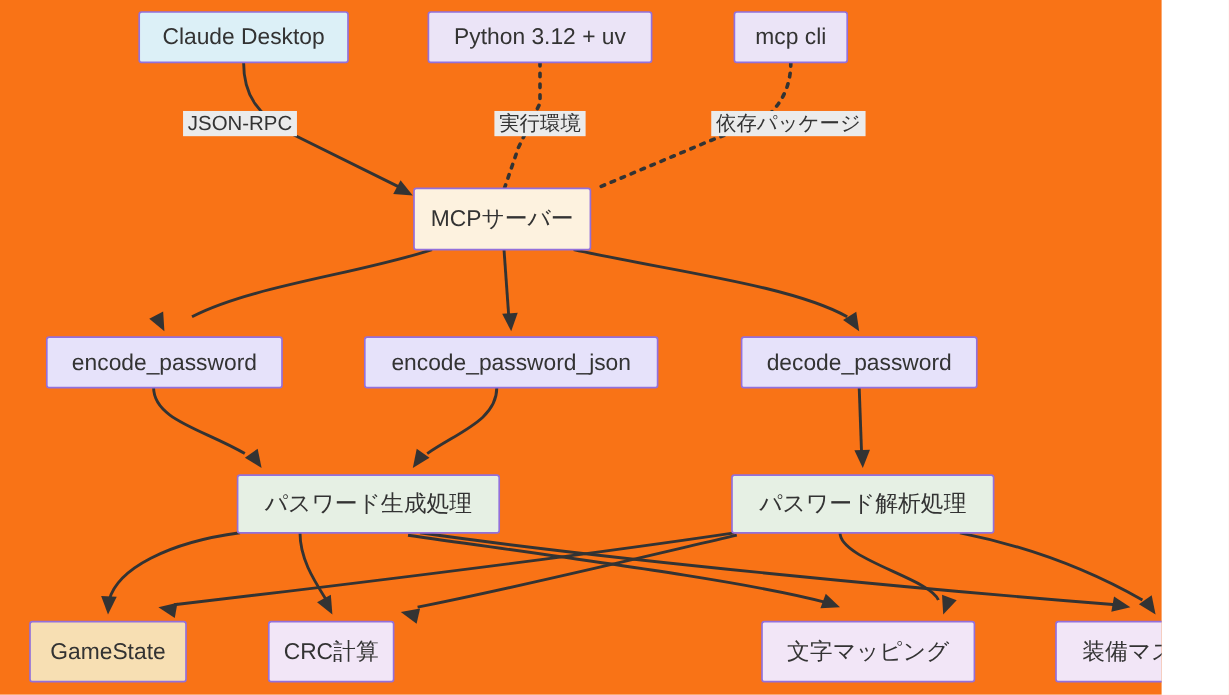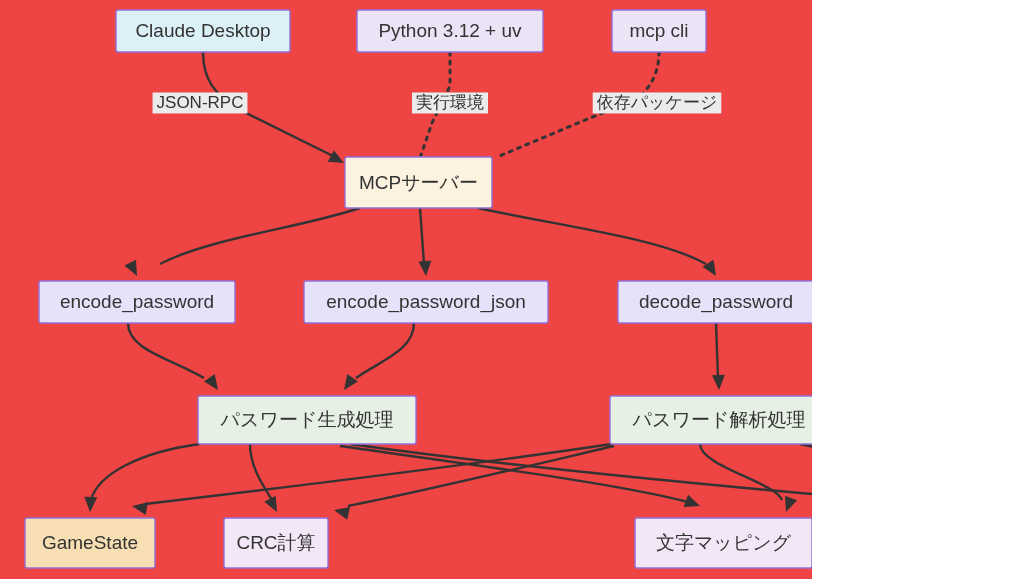--- a/index.html
+++ b/index.html
@@ -6,23 +6,23 @@
   html, body {
     margin: 0;
     padding: 0;
     background: #ffffff;
   }
   body {
     font-family: "Liberation Sans", "DejaVu Sans", sans-serif;
   }
   #diagram-root {
     position: relative;
-    width: 812px;
+    width: 968px;
     height: 579px;
-    background: #ef4444;
+    background: #f97316;
     overflow: hidden;
   }
   svg.flow {
     position: absolute;
     top: 0;
     left: 0;
     width: 1024px;
     height: 579px;
   }
   .edge-path {

